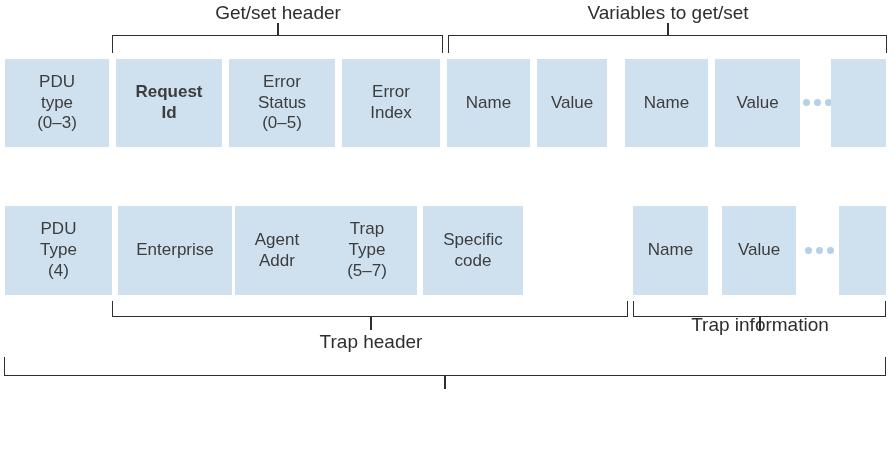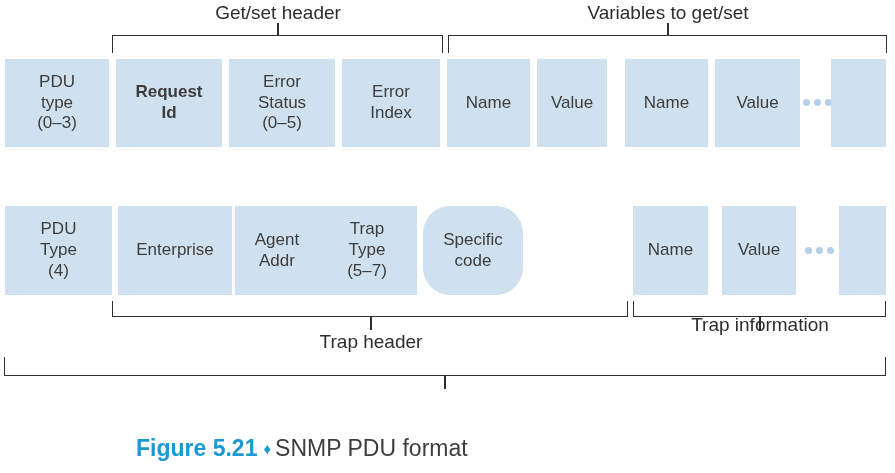--- a/index.html
+++ b/index.html
@@ -41,21 +41,21 @@
   .r1c5  { left: 447px; width: 83px;  }
   .r1c6  { left: 537px; width: 70px;  }
   .r1c7  { left: 625px; width: 83px;  }
   .r1c8  { left: 715px; width: 85px;  }
   .r1c10 { left: 831px; width: 55px;  }
 
   .r2c1  { left: 5px;   width: 107px; }
   .r2c2  { left: 118px; width: 114px; }
   .r2c3  { left: 227px; width: 84px; margin-left: 8px;  }
   .r2c4  { left: 317px; width: 100px; }
-  .r2c5  { left: 423px; width: 100px; border-radius: 27px; }
+  .r2c5  { left: 423px; width: 100px; }
   .r2c6  { left: 529px; width: 78px;  }
   .r2c7  { left: 633px; width: 75px;  }
   .r2c8  { left: 722px; width: 74px;  }
   .r2c10 { left: 839px; width: 47px;  }
 
   
   .dots {
     position: absolute;
     display: flex;
     gap: 4px;
@@ -186,17 +186,14 @@
   <div class="bracket bracket-up bk-traphdr"></div>
   <div class="tick tk-traphdr"></div>
   <div class="bracket bracket-up bk-trapinfo"></div>
   <div class="tick tk-trapinfo"></div>
   <div class="blabel lb-traphdr">Trap header</div>
   <div class="blabel lb-trapinfo">Trap information</div>
 
   <div class="bracket bracket-up bk-snmp"></div>
   <div class="tick tk-snmp"></div>
 
-  <div class="caption">
-    <span class="fig">Figure 5.21</span><span class="diamond">♦</span><span class="cap-text">SNMP PDU format</span>
-  </div>
 
 </div>
 
 </body></html>

